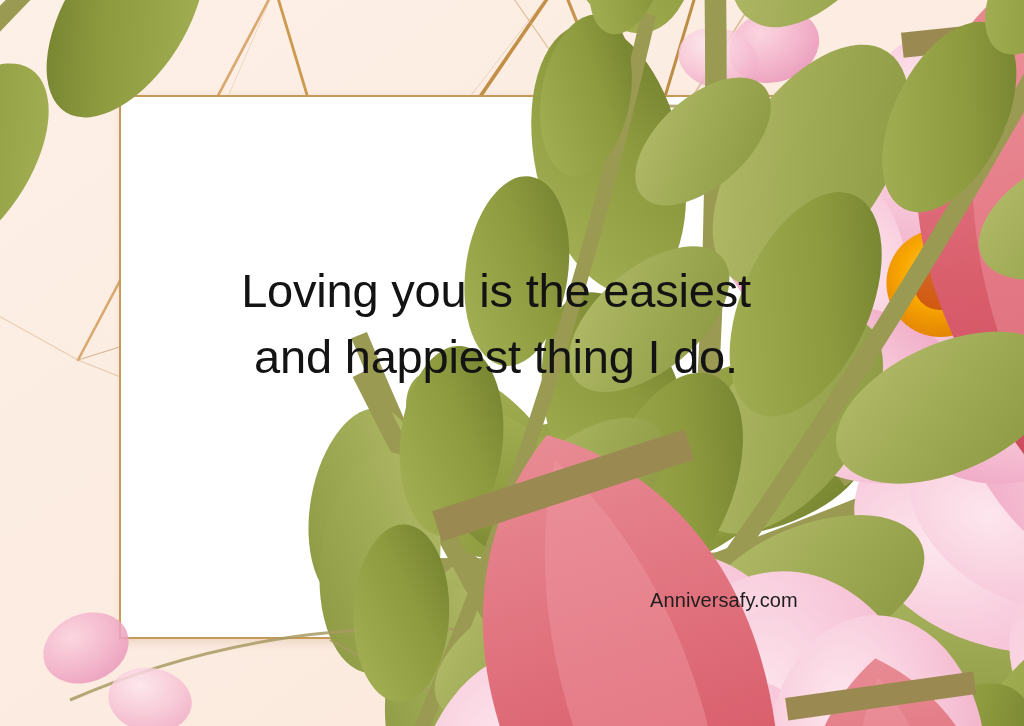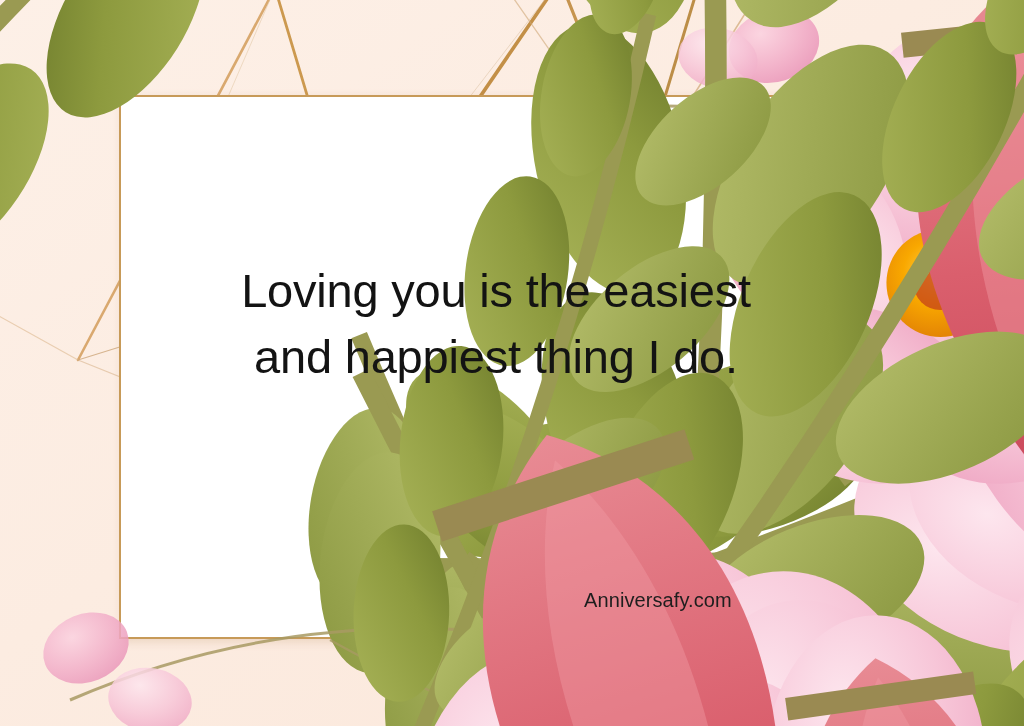--- a/index.html
+++ b/index.html
@@ -43,21 +43,21 @@
     font-size:47px;
     line-height:1.40;
     font-weight:400;
     letter-spacing:-0.2px;
     font-family:"Liberation Sans", sans-serif;
     font-stretch:condensed;
     white-space:pre-line;
   }
   #watermark {
     position:absolute;
-    left:584px; top:589px;
+    left:650px; top:589px;
     font-size:20px;
     color:#1e1e1e;
     letter-spacing:0.1px;
     font-family:"Liberation Sans", sans-serif;
   }
 </style>
 </head>
 <body>
 
 <div id="stage">

